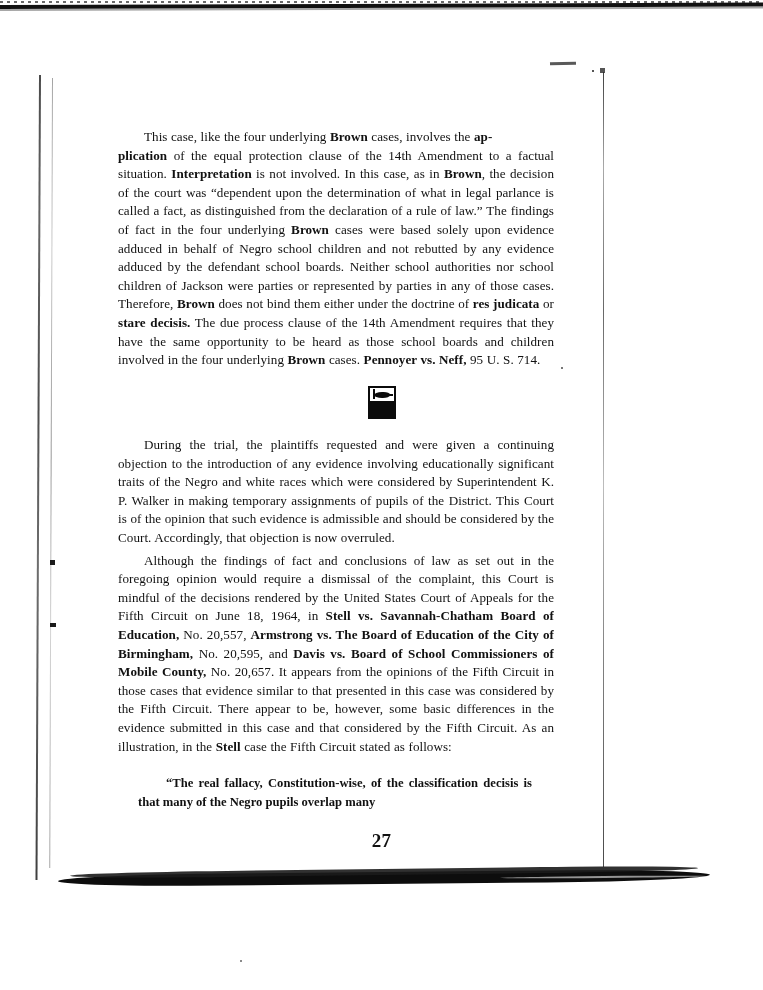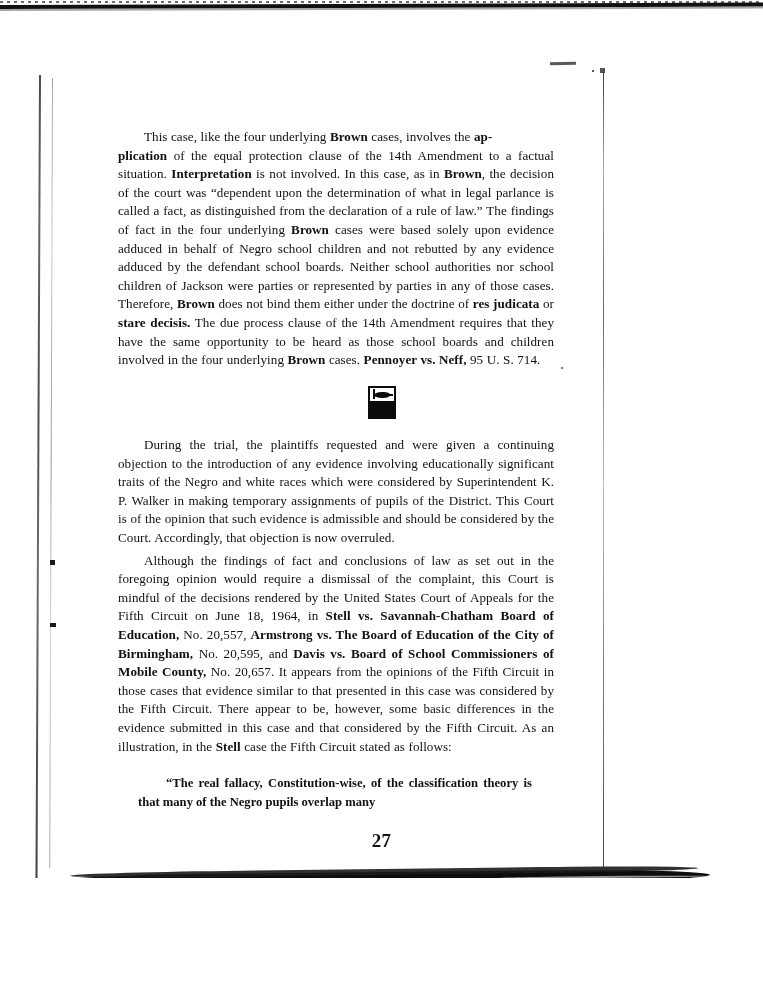--- a/index.html
+++ b/index.html
@@ -4,21 +4,21 @@
 <title>Scanned Legal Opinion Page 27</title>
 <style>
   html, body {
     margin: 0;
     padding: 0;
     background: #ffffff;
   }
   #page {
     position: relative;
     width: 763px;
-    height: 878px;
+    height: 990px;
     background: #ffffff;
     overflow: hidden;
     font-family: "Liberation Serif", "DejaVu Serif", serif;
   }
 
   
   .scan-top-dashes {
     position: absolute;
     top: 1px; left: 0;
     width: 763px; height: 2px;
@@ -286,18 +286,18 @@
       <span class="orn-stem"></span>
       <span class="orn-mark"></span>
       <span class="orn-tail"></span>
     </span>
   </div>
 
   <div class="text-column-2">
     <p class="body">During the trial, the plaintiffs requested and were given a continuing objection to the introduction of any evidence involving educationally significant traits of the Negro and white races which were considered by Superintendent K. P. Walker in making temporary assignments of pupils of the District. This Court is of the opinion that such evidence is admissible and should be considered by the Court. Accordingly, that objection is now overruled.</p>
     <div class="para-gap-small"></div>
     <p class="body">Although the findings of fact and conclusions of law as set out in the foregoing opinion would require a dismissal of the complaint, this Court is mindful of the decisions rendered by the United States Court of Appeals for the Fifth Circuit on June 18, 1964, in <b>Stell vs. Savannah-Chatham Board of Education,</b> No. 20,557, <b>Armstrong vs. The Board of Education of the City of Birmingham,</b> No. 20,595, and <b>Davis vs. Board of School Commissioners of Mobile County,</b> No. 20,657. It appears from the opinions of the Fifth Circuit in those cases that evidence similar to that presented in this case was considered by the Fifth Circuit. There appear to be, however, some basic differences in the evidence submitted in this case and that considered by the Fifth Circuit. As an illustration, in the <b>Stell</b> case the Fifth Circuit stated as follows:</p>
-    <p class="blockquote">“The real fallacy, Constitution-wise, of the classification theory is that many of the Negro pupils overlap many</p>
+    <p class="blockquote">“The real fallacy, Constitution-wise, of the classification decisis is that many of the Negro pupils overlap many</p>
   </div>
 
   <div class="folio">27</div>
 
 </div>
 
 </body></html>

